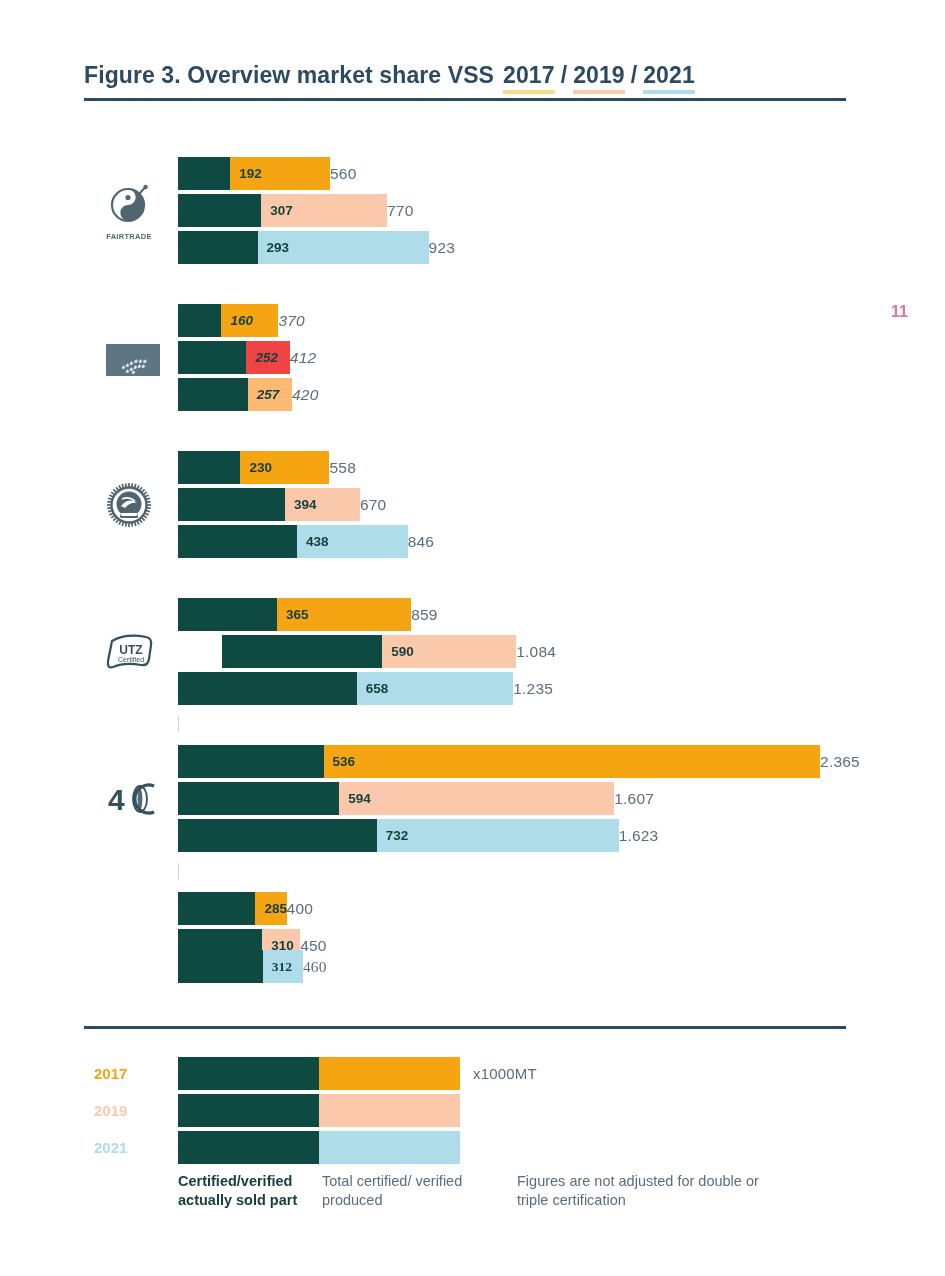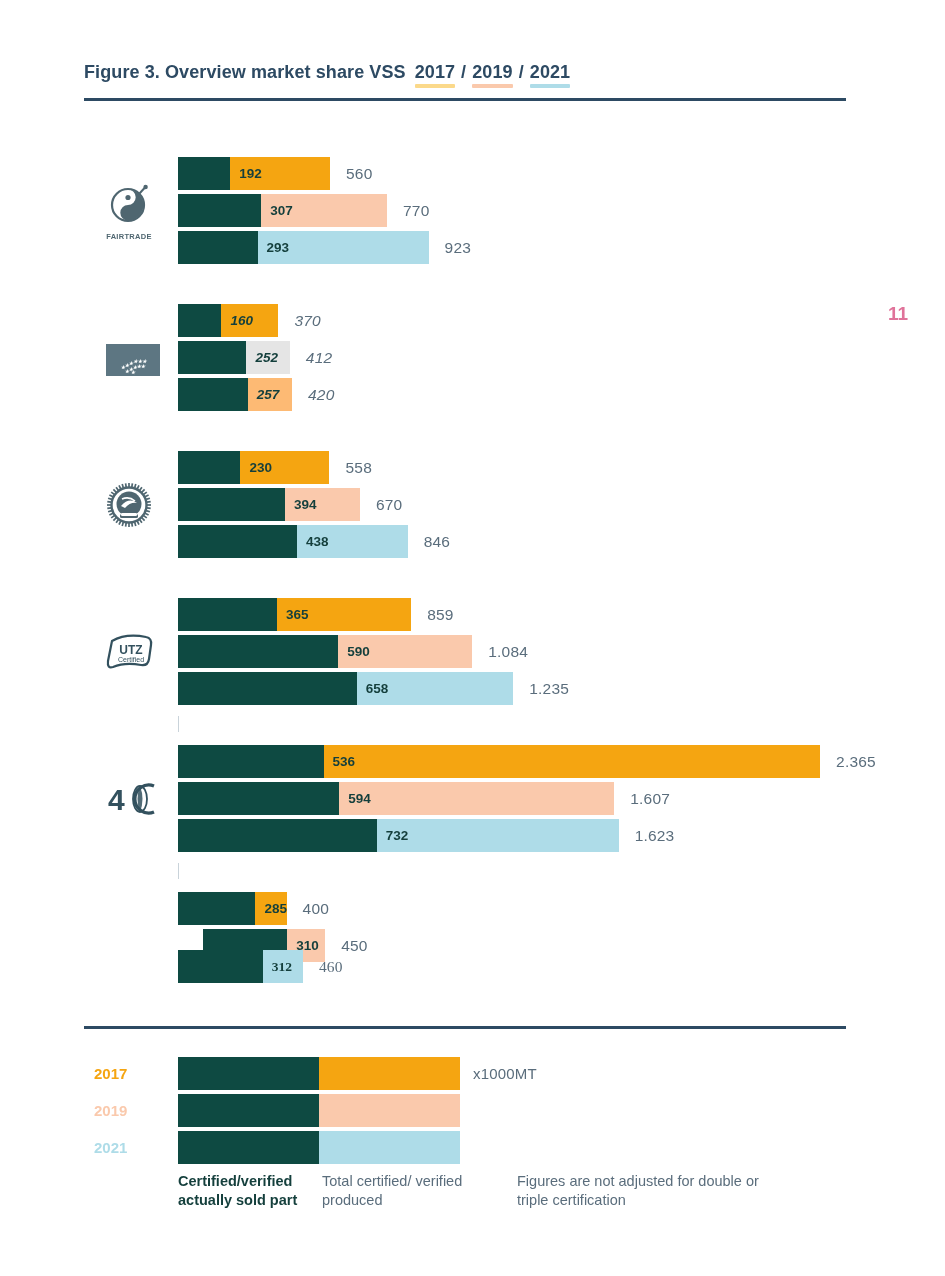--- a/index.html
+++ b/index.html
@@ -19,21 +19,21 @@
   
   #title-block {
     position: absolute;
     left: 84px;
     top: 62px;
     width: 762px;
   }
   #title-row {
     display: flex;
     align-items: baseline;
-    font-size: 18px;
+    font-size: 23px;
     font-weight: bold;
     color: #2d4a63;
     letter-spacing: 0.1px;
     white-space: nowrap;
   }
   #title-main { margin-right: 9px; }
   .year-tag {
     position: relative;
     padding-bottom: 5px;
     color: #2d4a63;
@@ -54,21 +54,21 @@
     width: 762px;
     height: 2.5px;
     background: #2d4a63;
   }
 
   
   #page-number {
     position: absolute;
     right: 37px;
     top: 303px;
-    font-size: 19px;
+    font-size: 16px;
     font-weight: bold;
     color: #e0739a;
   }
 
   
   #chart-area {
     position: absolute;
     left: 0;
     top: 0;
     width: 945px;
@@ -104,21 +104,21 @@
   .seg-val {
     font-size: 13.5px;
     font-weight: bold;
     color: #143f3c;
     padding-left: 9px;
     white-space: nowrap;
   }
   .total-val {
     font-size: 15.5px;
     color: #5a6d7c;
-    padding-left: 16px;
+    padding-left: 0;
     white-space: nowrap;
     letter-spacing: 0.2px;
   }
   .tick {
     position: absolute;
     left: 178px;
     width: 1px;
     background: #c9d3da;
   }
 
@@ -264,21 +264,21 @@
       </div>
       <div class="bar-row" style="top: 0px;">
         <div class="seg-dark" style="width: 43.44px;"></div>
         <div class="seg-light" style="width: 57.015px; background: rgb(245, 165, 17);">
           <span class="seg-val">160</span>
         </div>
         <span class="total-val">370</span>
       </div>
       <div class="bar-row" style="top: 37px;">
         <div class="seg-dark" style="width: 68.418px;"></div>
-        <div class="seg-light" style="width: 43.44px; background: #e5e5e5;">
+        <div class="seg-light" style="width: 43.44px; background: #ef4444;">
           <span class="seg-val">252</span>
         </div>
         <span class="total-val">412</span>
       </div>
       <div class="bar-row" style="top: 74px;">
         <div class="seg-dark" style="width: 69.7755px;"></div>
         <div class="seg-light" style="width: 44.2545px; background: #fdba74;">
           <span class="seg-val">257</span>
         </div>
         <span class="total-val">420</span>
@@ -369,21 +369,21 @@
       </svg>
     </div>
       </div>
       <div class="bar-row" style="top: 0px;">
         <div class="seg-dark" style="width: 99.0975px;"></div>
         <div class="seg-light" style="width: 134.121px; background: rgb(245, 165, 17);">
           <span class="seg-val">365</span>
         </div>
         <span class="total-val">859</span>
       </div>
-      <div class="bar-row" style="top: 37px;">
+      <div class="bar-row" style="top: 37px; margin-left: 44px;">
         <div class="seg-dark" style="width: 160.185px;"></div>
         <div class="seg-light" style="width: 134.121px; background: rgb(250, 201, 172);">
           <span class="seg-val">590</span>
         </div>
         <span class="total-val">1.084</span>
       </div>
       <div class="bar-row" style="top: 74px;">
         <div class="seg-dark" style="width: 178.647px;"></div>
         <div class="seg-light" style="width: 156.655px; background: rgb(174, 220, 232);">
           <span class="seg-val">658</span>
@@ -425,21 +425,21 @@
       </div>
     </div>
     <div class="group" style="top: 892px; height: 111px;">
       <div class="bar-row" style="top: 0px;">
         <div class="seg-dark" style="width: 77.3775px;"></div>
         <div class="seg-light" style="width: 31.2225px; background: rgb(245, 165, 17);">
           <span class="seg-val">285</span>
         </div>
         <span class="total-val">400</span>
       </div>
-      <div class="bar-row" style="top: 37px; margin-left: 25px;">
+      <div class="bar-row" style="top: 37px;">
         <div class="seg-dark" style="width: 84.165px;"></div>
         <div class="seg-light" style="width: 38.01px; background: rgb(250, 201, 172);">
           <span class="seg-val">310</span>
         </div>
         <span class="total-val">450</span>
       </div>
       <div class="bar-row" style="top: 58px; font-family: Liberation Serif, serif;">
         <div class="seg-dark" style="width: 84.708px;"></div>
         <div class="seg-light" style="width: 40.182px; background: rgb(174, 220, 232);">
           <span class="seg-val">312</span>

